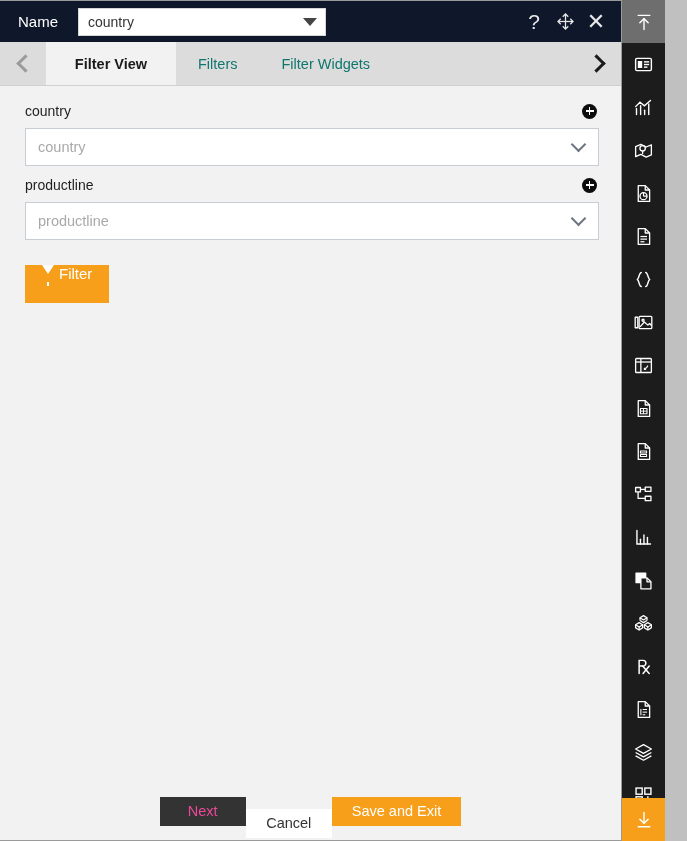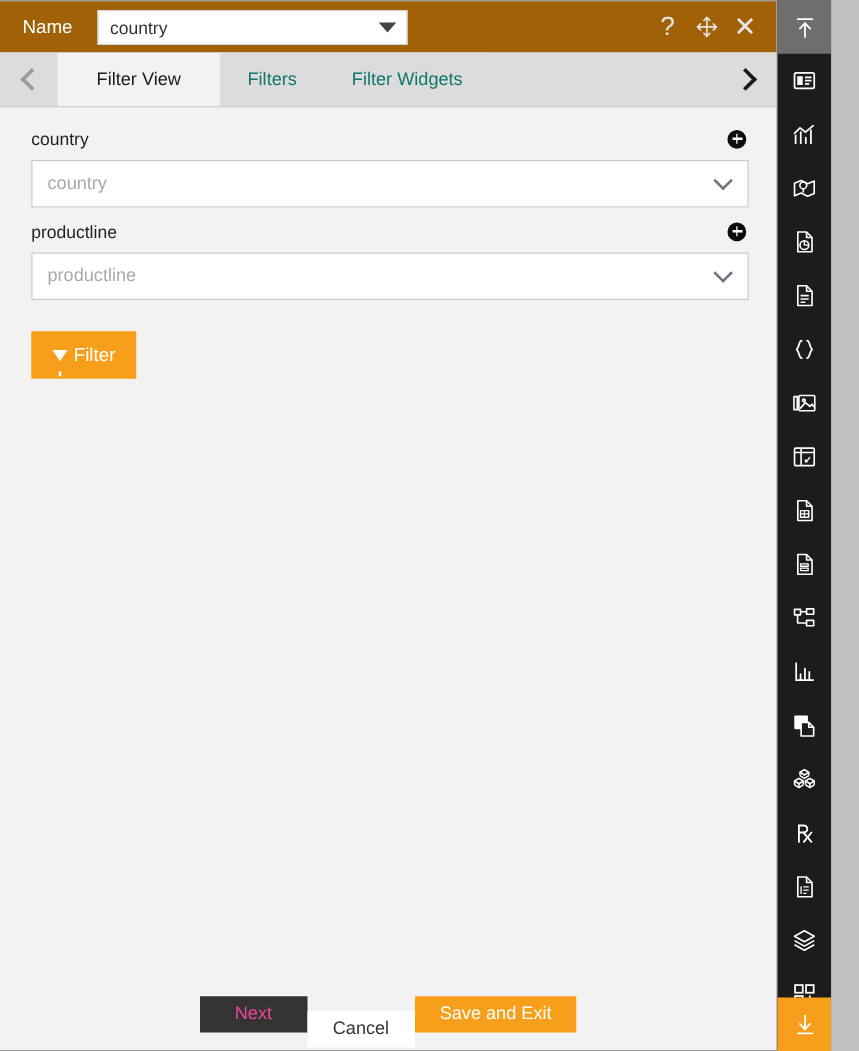--- a/index.html
+++ b/index.html
@@ -23,21 +23,21 @@
     background: #f2f2f2;
     border: 1px solid #9a9a9a;
     border-left: none;
     display: flex;
     flex-direction: column;
   }
 
   
   .titlebar {
     height: 41px;
-    background: #a16207;
+    background: #0f172a;
     display: flex;
     align-items: center;
     padding: 0 10px 0 18px;
     flex: 0 0 auto;
   }
   .titlebar .name-label {
     color: #ffffff;
     font-size: 15px;
     margin-right: 20px;
     white-space: nowrap;
@@ -125,21 +125,21 @@
     font-size: 14.5px;
     color: #0f766e;
     background: #dcdcdc;
     white-space: nowrap;
     cursor: pointer;
     flex: 0 0 auto;
   }
   .tab.active {
     background: #f2f2f2;
     color: #1a1a1a;
-    font-weight: normal;
+    font-weight: bold;
     min-width: 130px;
   }
 
   
   .body {
     flex: 1 1 auto;
     background: #f2f2f2;
     padding: 14px 22px 0 25px;
     overflow: hidden;
     position: relative;
@@ -197,21 +197,21 @@
     width: 11px; height: 11px;
     border-bottom: 2px solid #6e7480;
     border-right: 2px solid #6e7480;
     transform: rotate(45deg);
     margin-bottom: 5px;
   }
 
   .filter-btn {
     margin-top: 17px;
     display: inline-flex;
-    align-items: center;
+    align-items: flex-start;
     gap: 4px;
     background: #f79f1a;
     color: #ffffff;
     border: none;
     height: 38px;
     padding: 0 17px;
     font-size: 15px;
     font-family: "Liberation Sans", sans-serif;
     cursor: pointer;
   }

